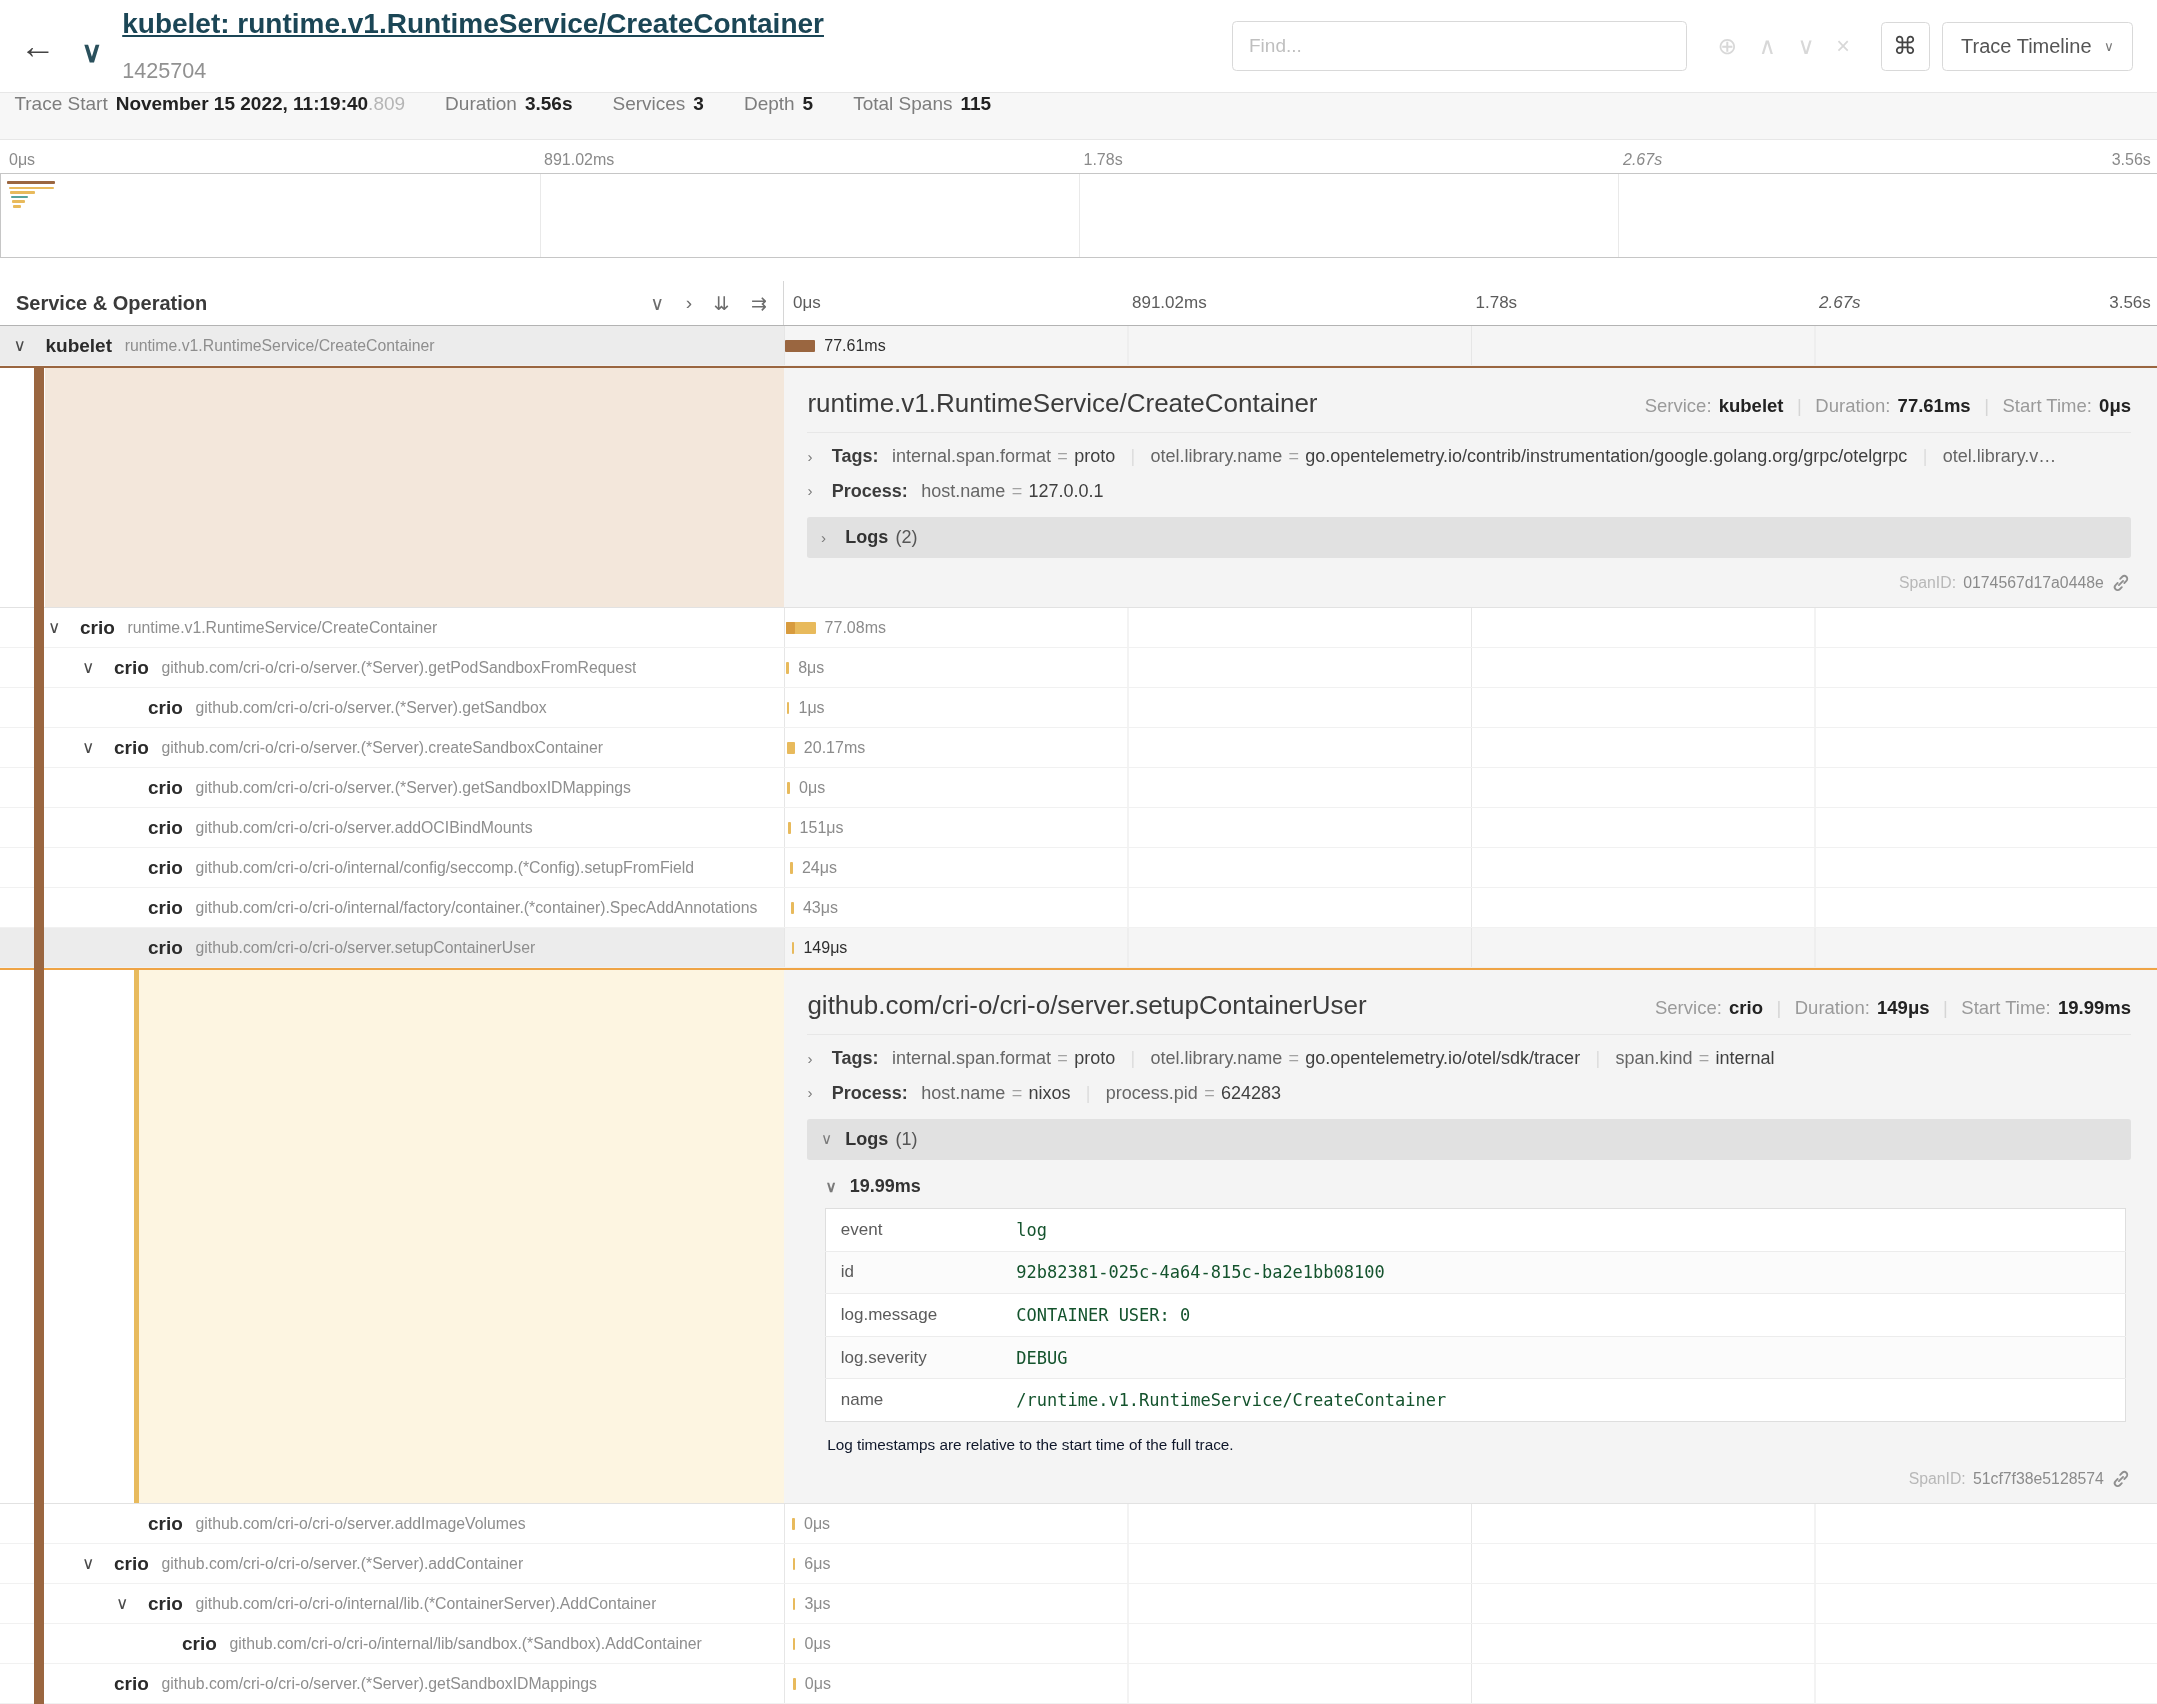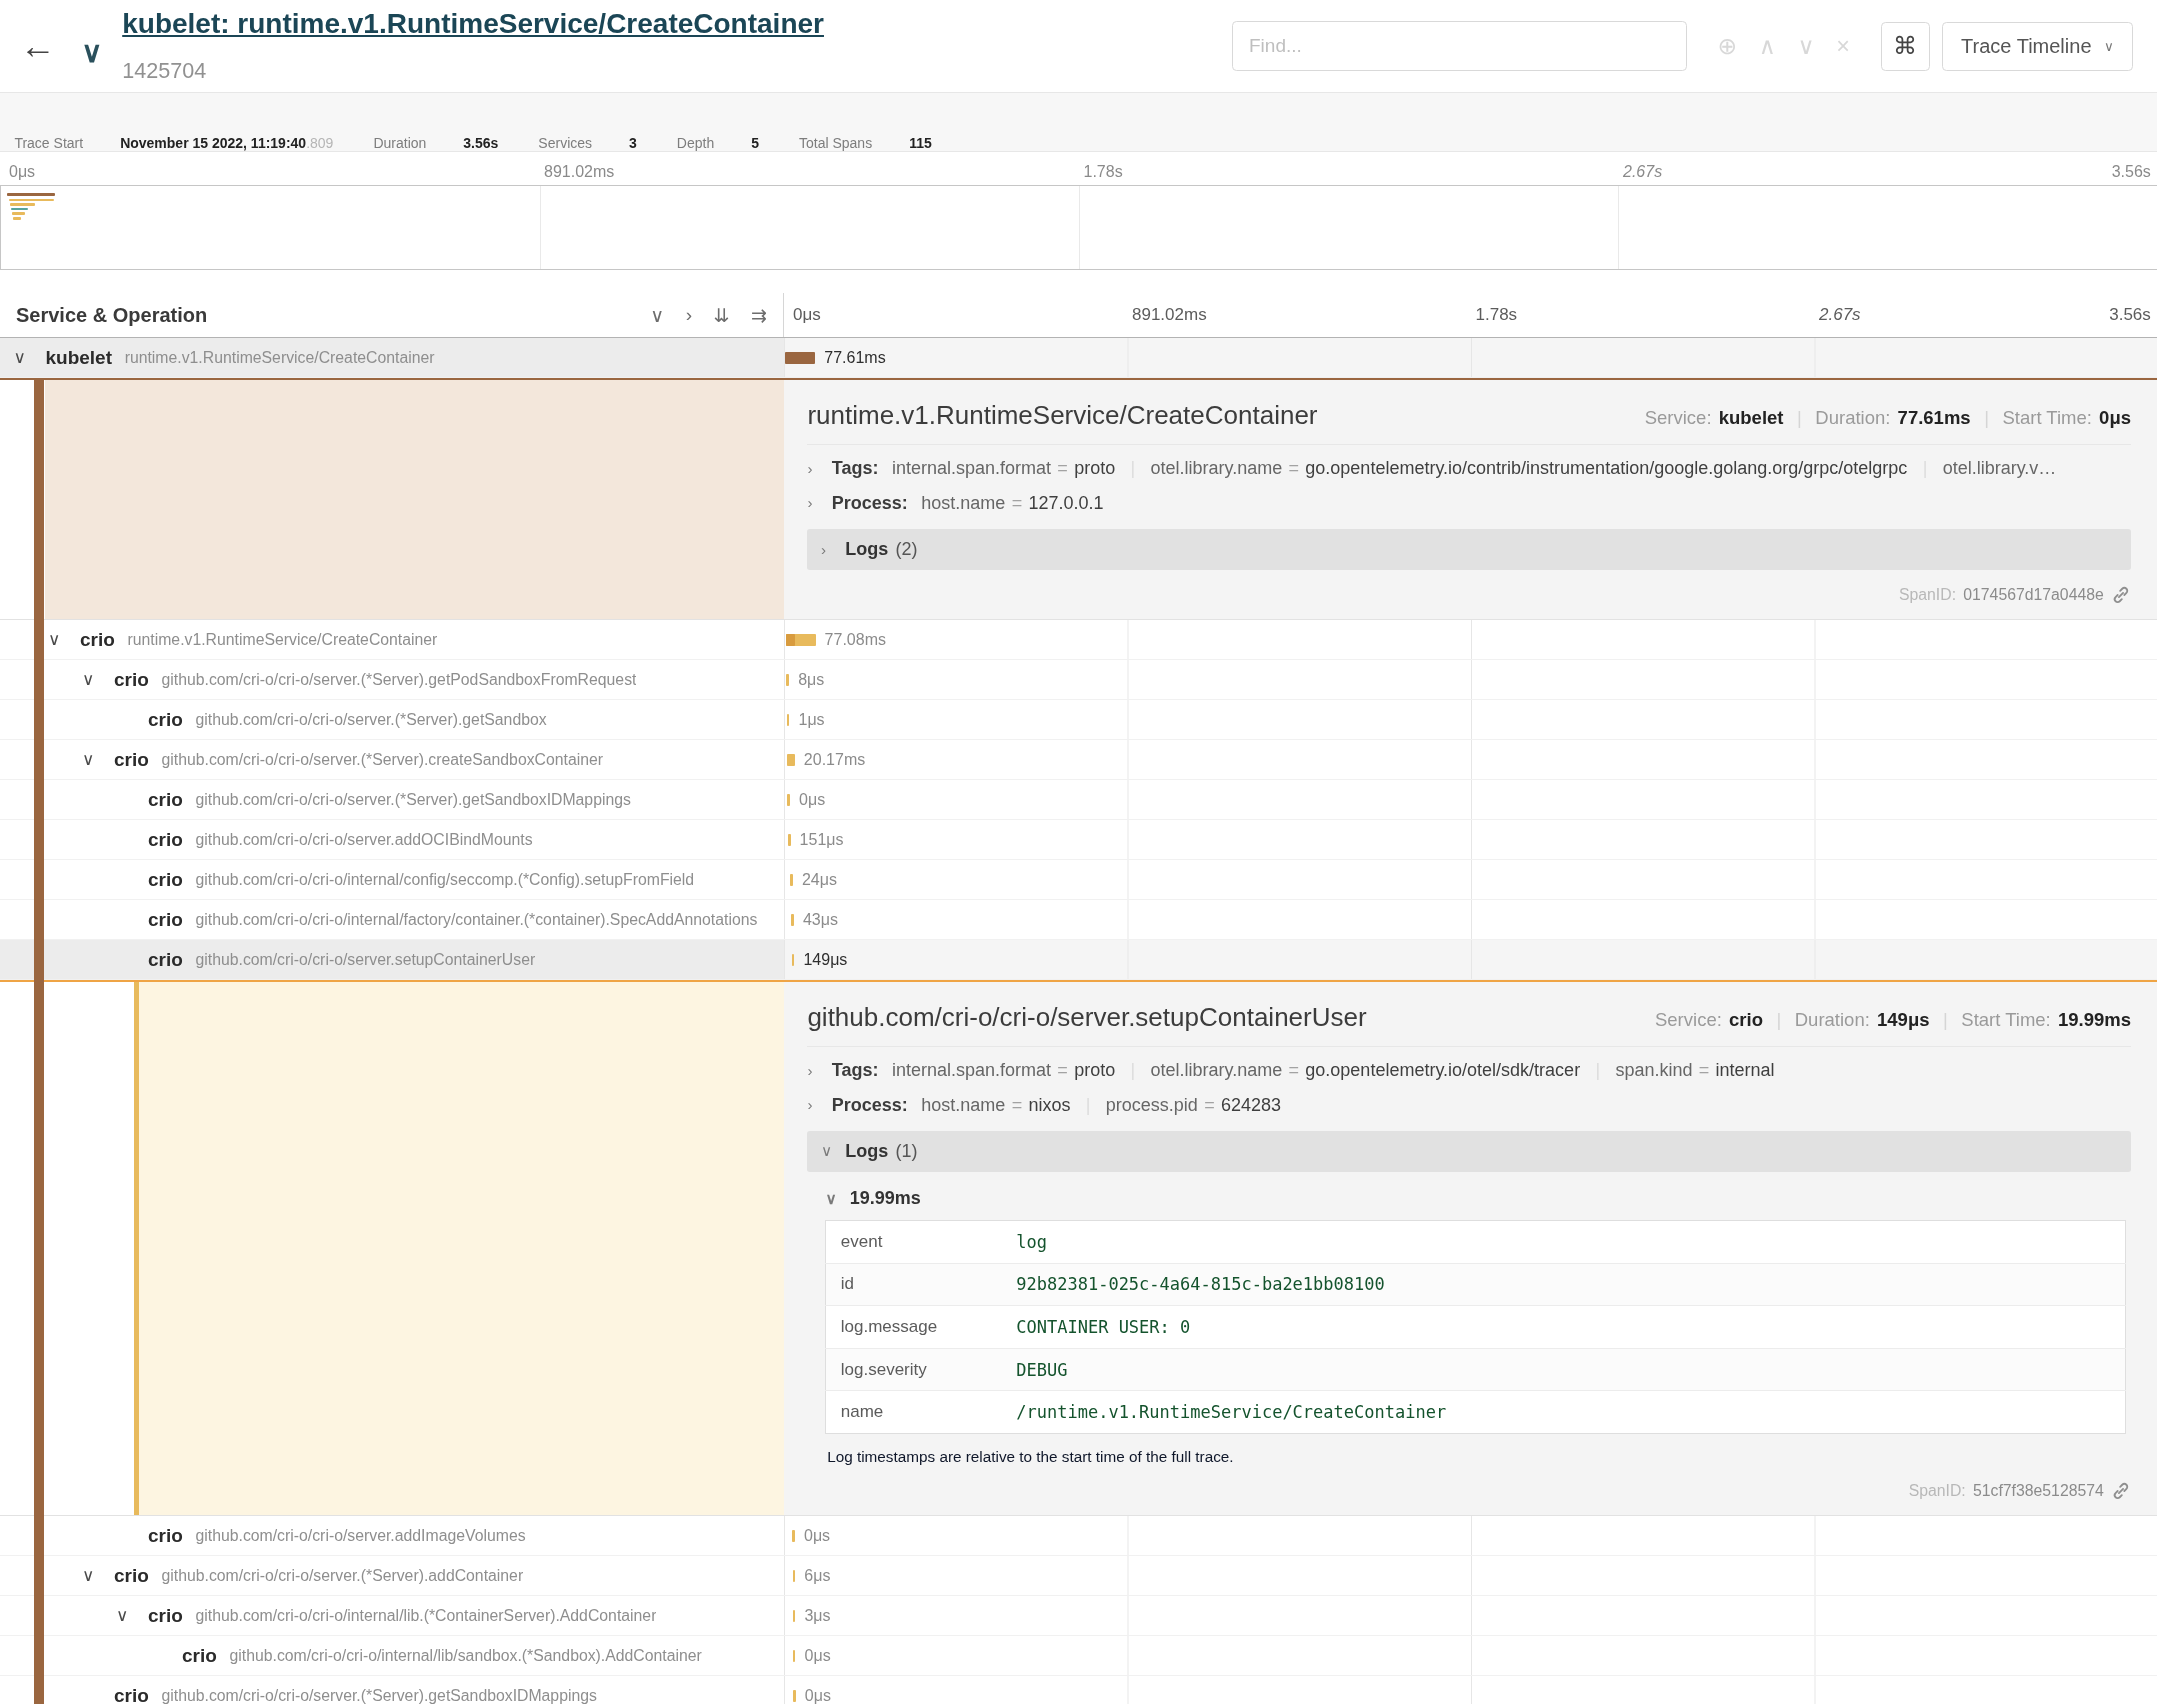--- a/index.html
+++ b/index.html
@@ -19,25 +19,25 @@
   .hspacer { flex:1; }
   .find { width:455px; height:50px; border:0.9px solid #d9d9d9; border-radius:4.5px; padding:0 16px; font-size:19px; color:#555; outline:none; font-family:"Liberation Sans",sans-serif; }
   .find::placeholder { color:#bfbfbf; }
   .navicons { display:flex; align-items:center; gap:21.6px; margin:0 18px; color:#d8d8d8; font-size:23.4px; }
   .navicons span { cursor:default; }
   .cmdbtn { width:49px; height:49px; border:0.9px solid #d9d9d9; border-radius:4.5px; background:#fff; display:flex; align-items:center; justify-content:center; font-size:24px; color:#444; font-family:inherit; }
   .viewbtn { height:49px; border:0.9px solid #d9d9d9; border-radius:4.5px; background:#fff; display:flex; align-items:center; padding:0 18px; gap:12.6px; font-size:20px; color:#555; font-family:inherit; }
   .viewbtn .caret { font-size:13.5px; color:#777; }
 
   
-  .summary { height:60px; background:#f7f7f7; border-top:0.9px solid #e7e7e7; border-bottom:0.9px solid #e7e7e7;
-    display:flex; align-items:flex-end; padding:0 14.4px; gap:40px; font-size:14px; }
+  .summary { height:48px; background:#f7f7f7; border-top:0.9px solid #e7e7e7; border-bottom:0.9px solid #e7e7e7;
+    display:flex; align-items:flex-start; padding:0 14.4px; gap:40px; font-size:19px; }
   .sum-item { display:flex; align-items:baseline; white-space:nowrap; }
   .sum-label { color:#7d7d7d; margin-right:8px; }
-  .sum-value { color:#222; font-weight:700;margin-left:29px; }
+  .sum-value { color:#222; font-weight:700; }
   .sum-suffix { color:#b5b5b5; }
 
   
   .mini { margin-top:9px; }
   .mini-ticks { position:relative; height:24px; font-size:16px; color:#8a8a8a; }
   .tick { position:absolute; bottom:3.6px; white-space:nowrap; }
   .p0 { left:9px; } .p25 { left:calc(25% + 4.5px); } .p50 { left:calc(50% + 4.5px); }
   .p75 { left:calc(75% + 4.5px);font-style:italic; } .p100 { right:7.2px; left:auto; }
   .mini-canvas { position:relative; height:85px; border:0.9px solid #c6c6c6; background:#fff; }
   .mgrid { position:absolute; top:0; bottom:0; width:0.9px; background:#e9e9e9; }

